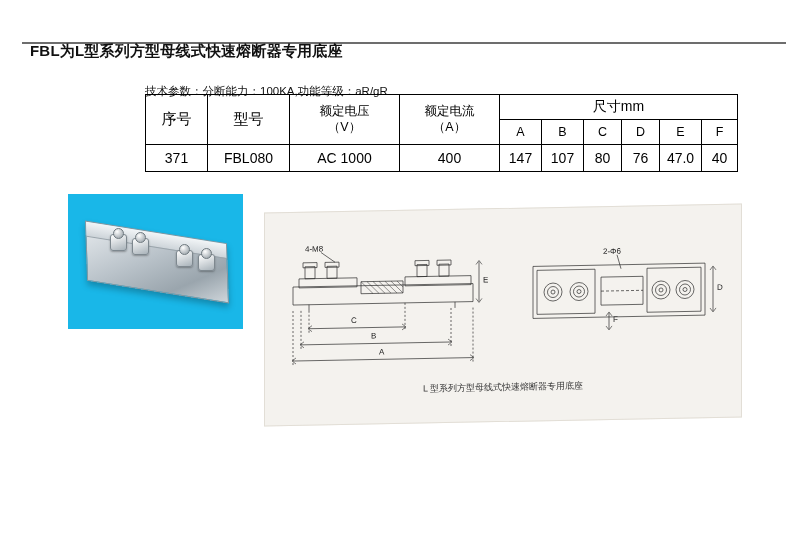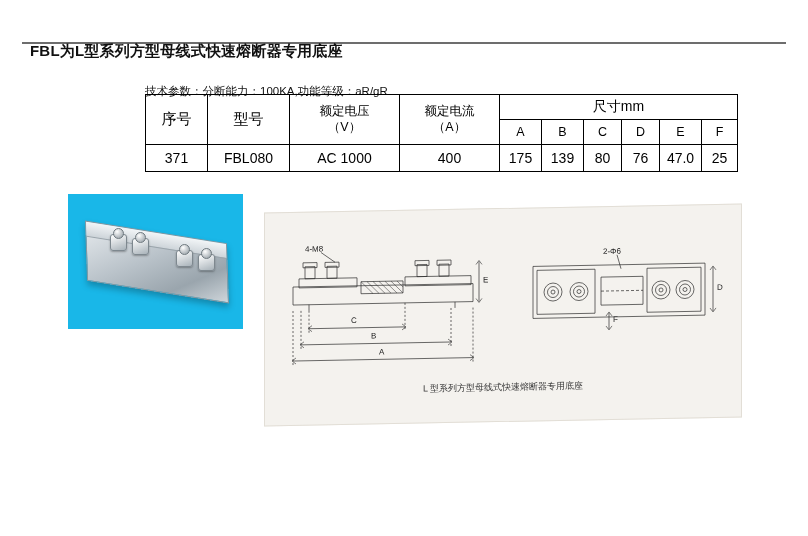--- a/index.html
+++ b/index.html
@@ -221,26 +221,26 @@
       <th class="hd-letter">E</th>
       <th class="hd-letter">F</th>
     </tr>
   </thead>
   <tbody>
     <tr>
       <td class="cell">371</td>
       <td class="cell">FBL080</td>
       <td class="cell">AC 1000</td>
       <td class="cell">400</td>
-      <td class="cell">175</td>
-      <td class="cell">139</td>
+      <td class="cell">147</td>
+      <td class="cell">107</td>
       <td class="cell">80</td>
       <td class="cell">76</td>
       <td class="cell">47.0</td>
-      <td class="cell">25</td>
+      <td class="cell">40</td>
     </tr>
   </tbody>
 </table>
 
 <div id="photo-panel">
   <div class="busbar">
     <div class="busbar-top"></div>
   </div>
   <div class="stud" style="left:42px; top:40px;"></div>
   <div class="stud" style="left:64px; top:44px;"></div>

